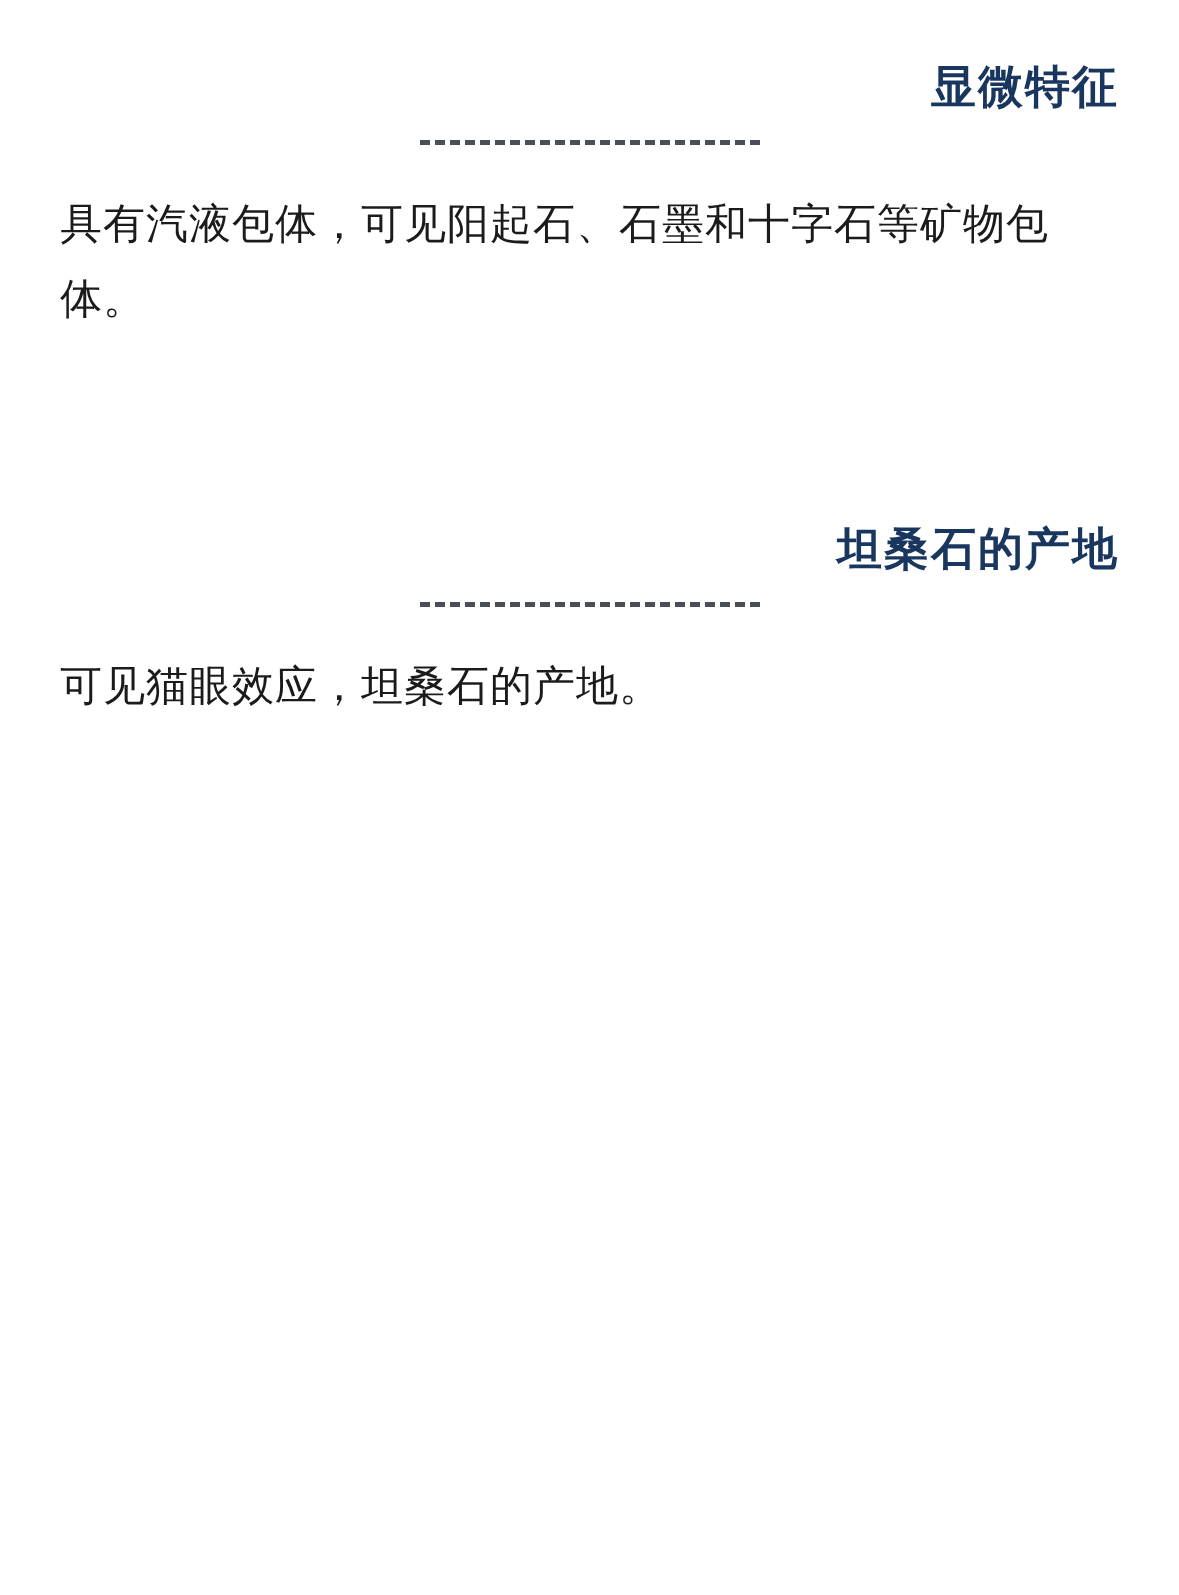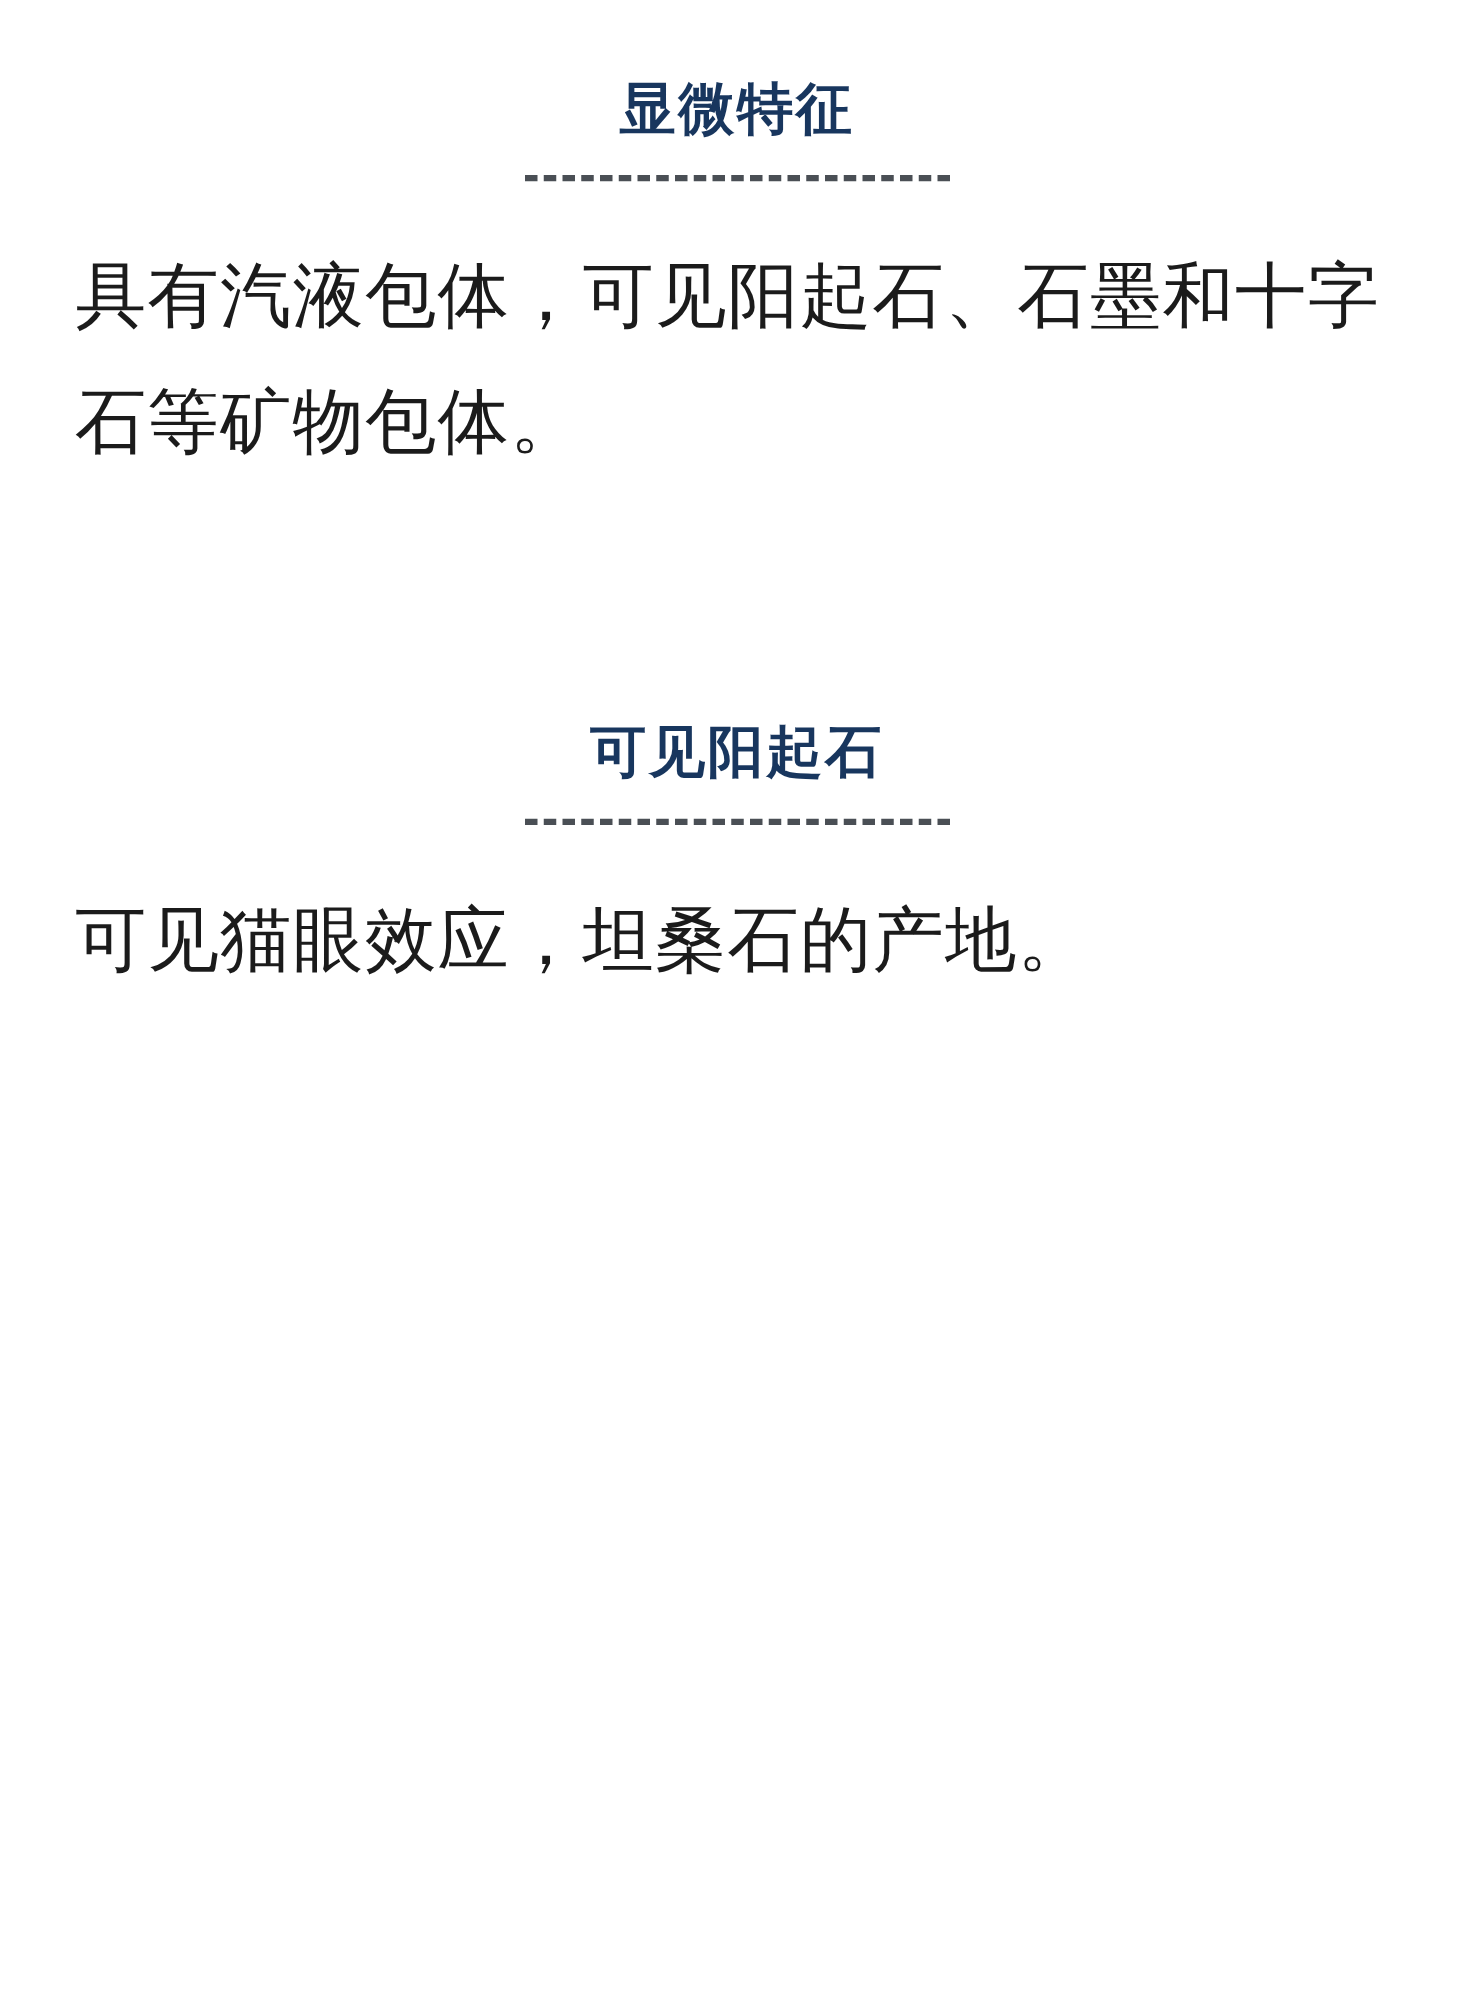--- a/index.html
+++ b/index.html
@@ -17,39 +17,39 @@
     width: 1179px;
     min-height: 1595px;
     box-sizing: border-box;
     padding: 60px 60px 40px 60px;
     background: #ffffff;
   }
   .section {
     width: 100%;
   }
   .sec-head {
-    text-align: center;
+    text-align: right;
   }
   .sec-title {
     display: inline-block;
     font-size: 45px;
     font-weight: bold;
     color: #18365e;
     letter-spacing: 2px;
     line-height: 1.2;
   }
   .sec-rule {
     width: 340px;
     height: 0;
     margin: 26px auto 0 auto;
     border-top: 5px dashed #4a4f55;
   }
   .sec-body {
     margin-top: 42px;
-    font-size: 57px;
+    font-size: 42px;
     line-height: 1.78;
     color: #1b1b1b;
     letter-spacing: 1px;
     text-align: left;
   }
   .gap-1 { height: 185px; }
   .gap-2 { height: 180px; }
 </style>
 </head>
 <body>
@@ -61,21 +61,21 @@
       <div class="sec-title">显微特征</div>
       <div class="sec-rule"></div>
     </div>
     <div class="sec-body">具有汽液包体，可见阳起石、石墨和十字石等矿物包体。</div>
   </div>
 
   <div class="gap-1"></div>
 
   <div class="section">
     <div class="sec-head">
-      <div class="sec-title">可见阳起石</div>
+      <div class="sec-title">坦桑石的产地</div>
       <div class="sec-rule"></div>
     </div>
     <div class="sec-body">可见猫眼效应，坦桑石的产地。</div>
   </div>
 
   <div class="gap-2"></div>
 
   <div class="section">
   </div>
 

